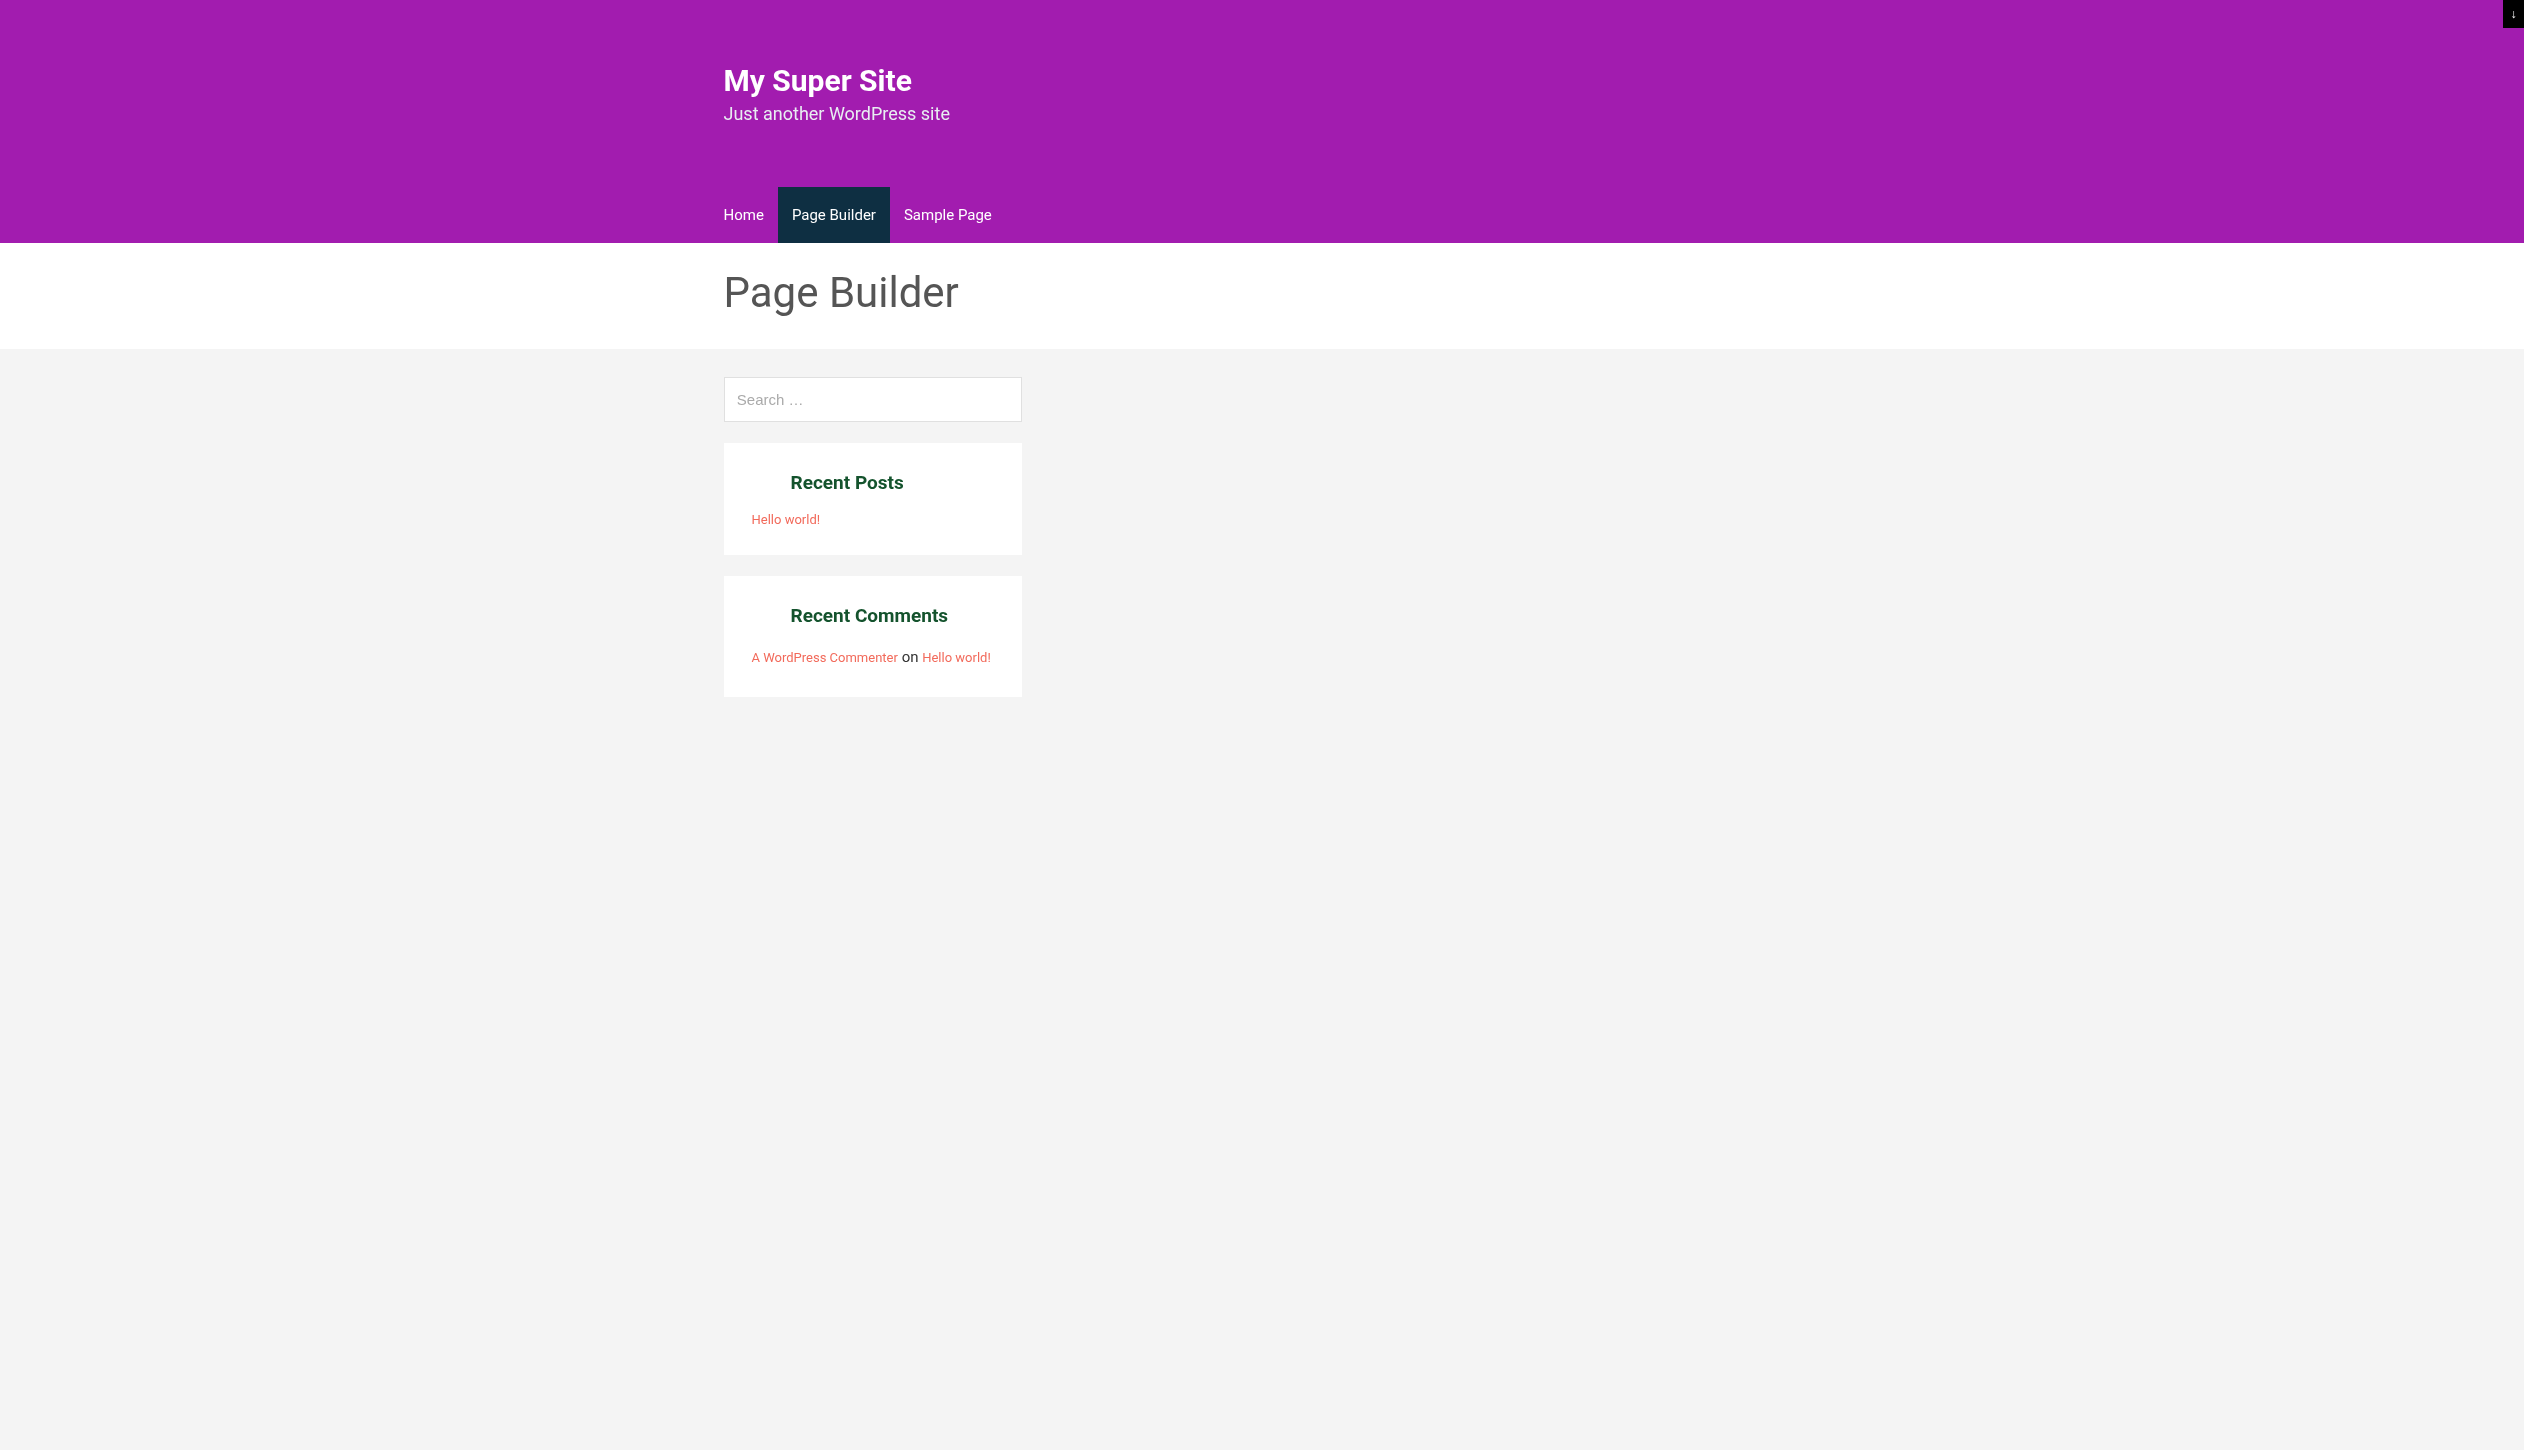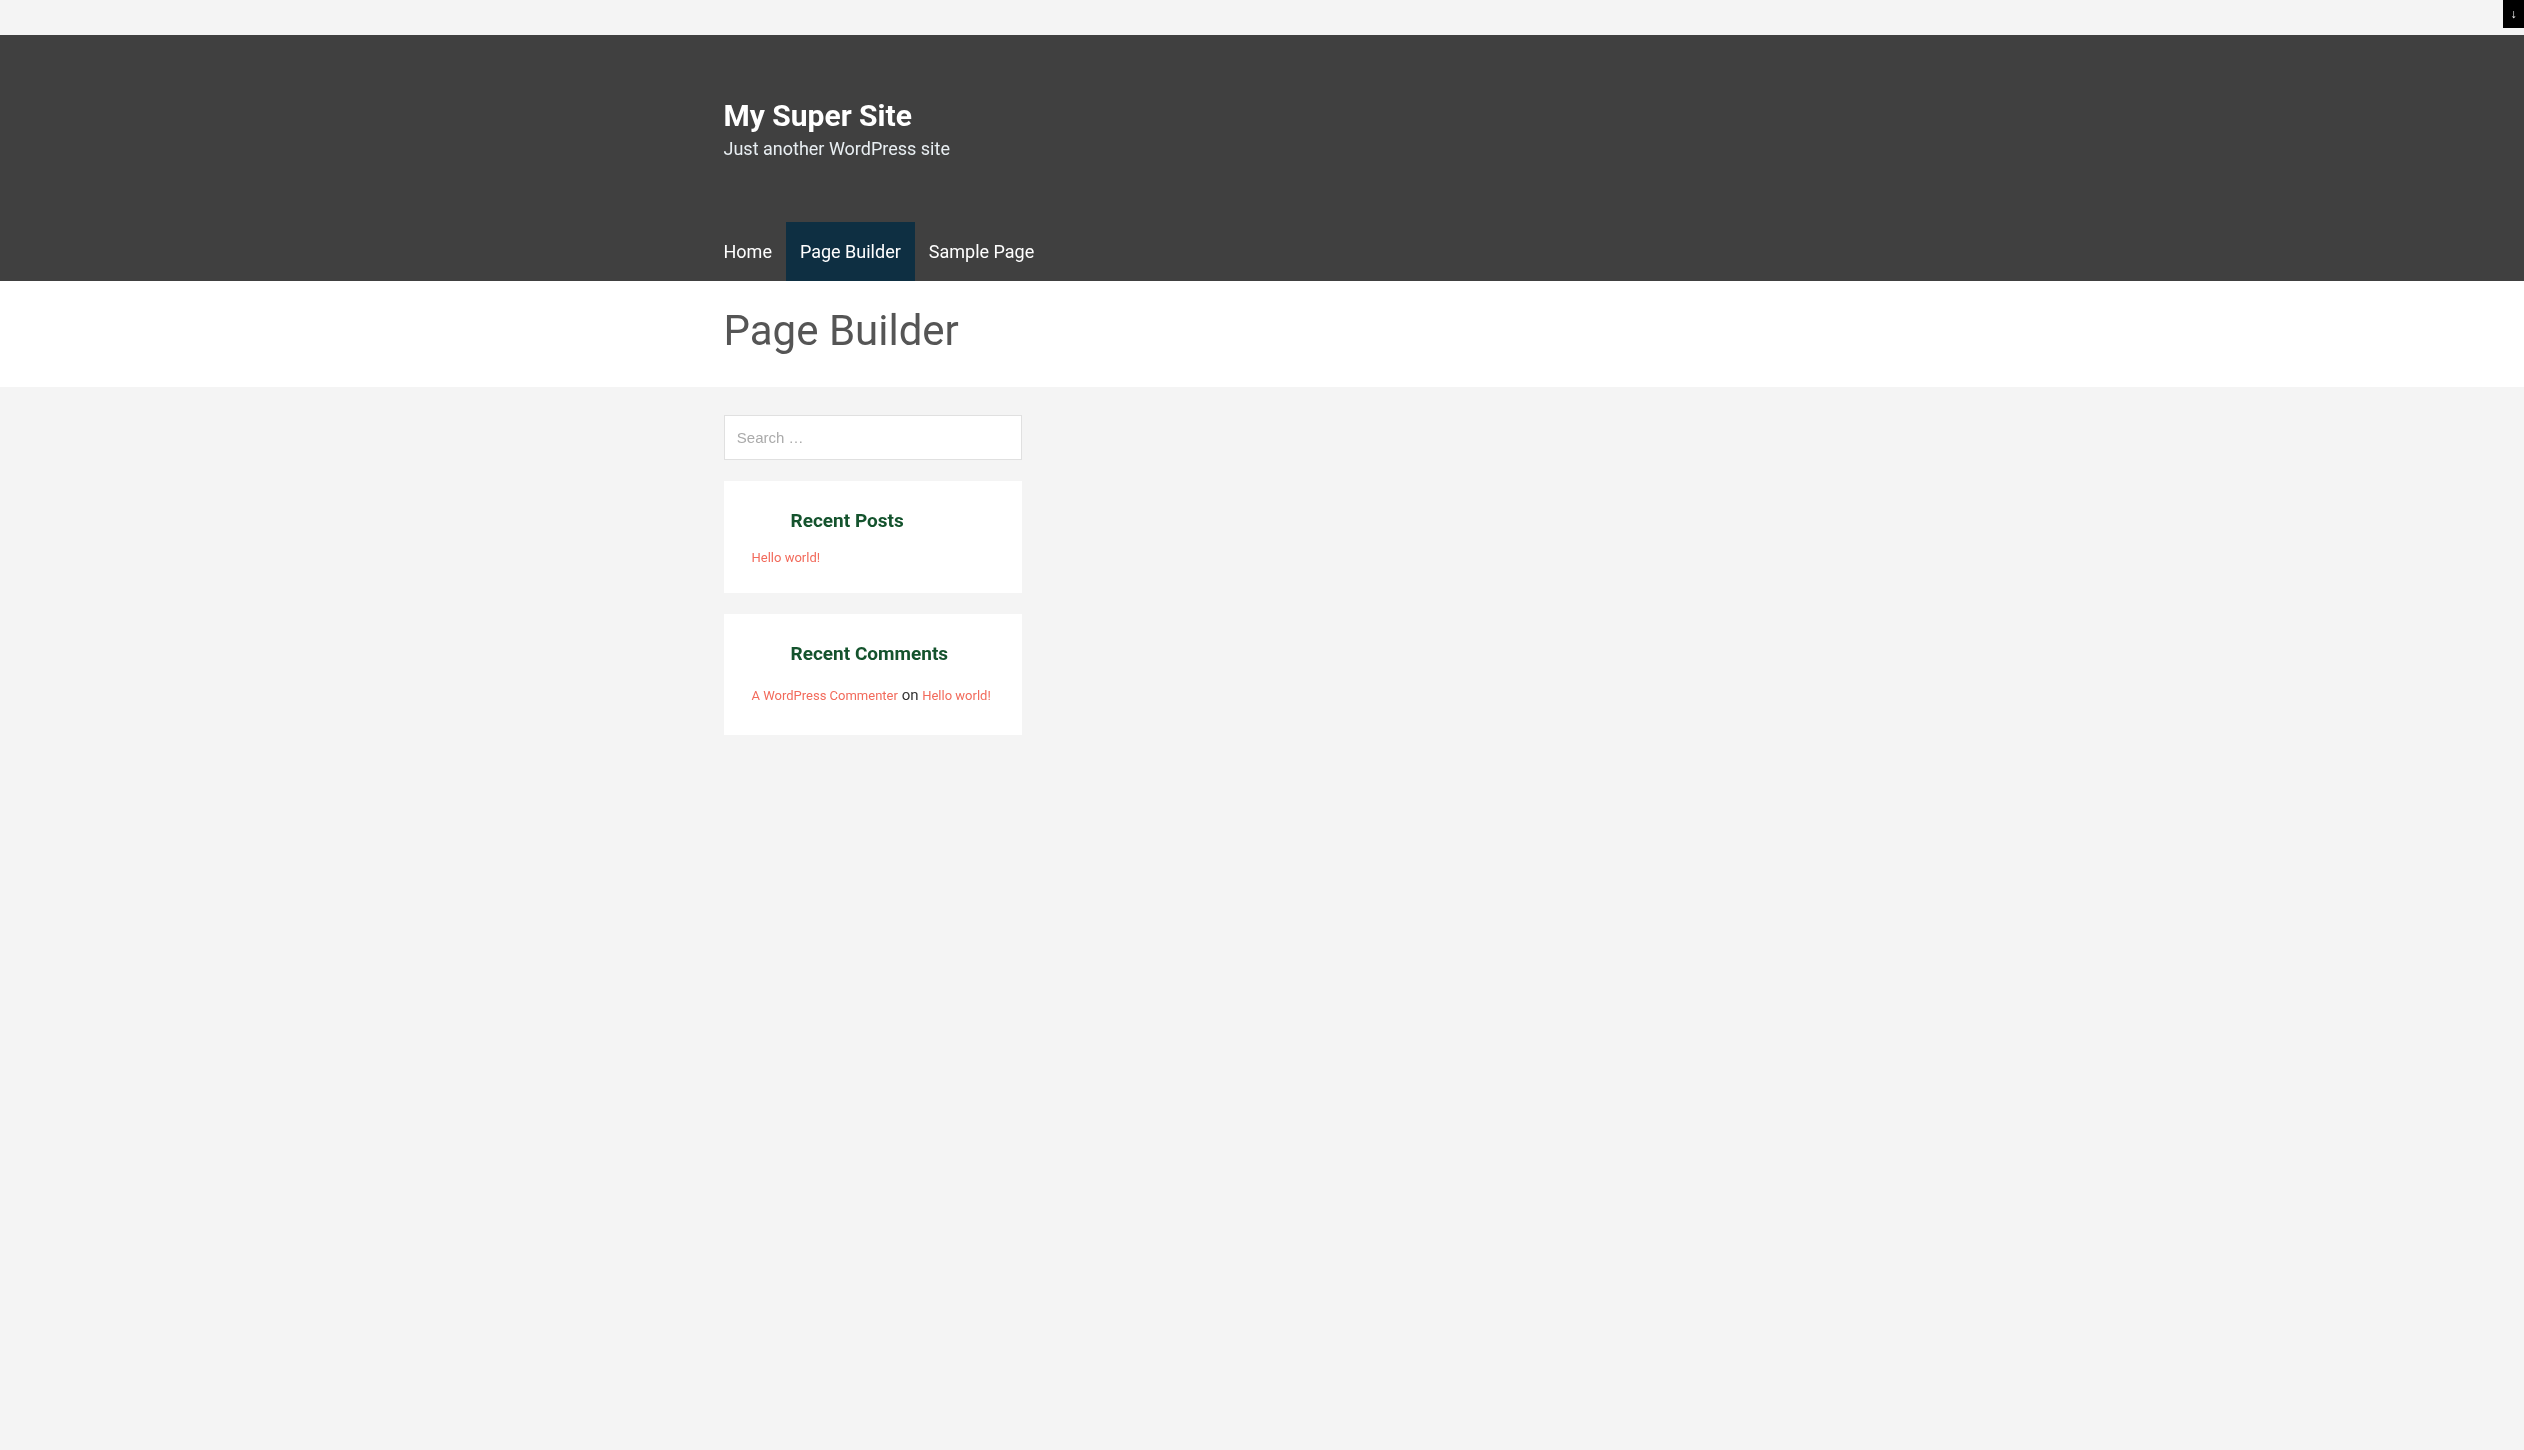--- a/index.html
+++ b/index.html
@@ -2,24 +2,23 @@
 <html style="font-size:14px"><head>
 <meta charset="utf-8">
 <style>
   * { margin: 0; padding: 0; box-sizing: border-box; }
   body {
     font-family: -apple-system, BlinkMacSystemFont, "Segoe UI", Roboto, "Helvetica Neue", Arial, sans-serif;
     background: #f4f4f4;
     color: #333;
   }
   .header {
-    background: #404040;
+    background: #a21caf;
     color: #fff;
     padding-top: 63px;
-    margin-top: 35px;
   }
   .container {
     max-width: 1105px;
     margin: 0 auto;
     padding: 0 14px;
   }
   .site-title {
     font-size: 30px;
     font-weight: 700;
     color: #fff;
@@ -29,21 +28,21 @@
     font-size: 18px;
     color: #e8eef2;
   }
   .nav {
     margin-top: 63px;
     display: flex;
     margin-left: -14px;
   }
   .nav-item {
     color: #fff;
-    font-size: 18px;
+    font-size: 15px;
     padding: 19px 14px;
     cursor: pointer;
     display: block;
   }
   .nav-item.active {
     background: #0e2f42;
   }
   .page-title-bar {
     background: #fff;
     padding: 24.5px 0 32px 0;

